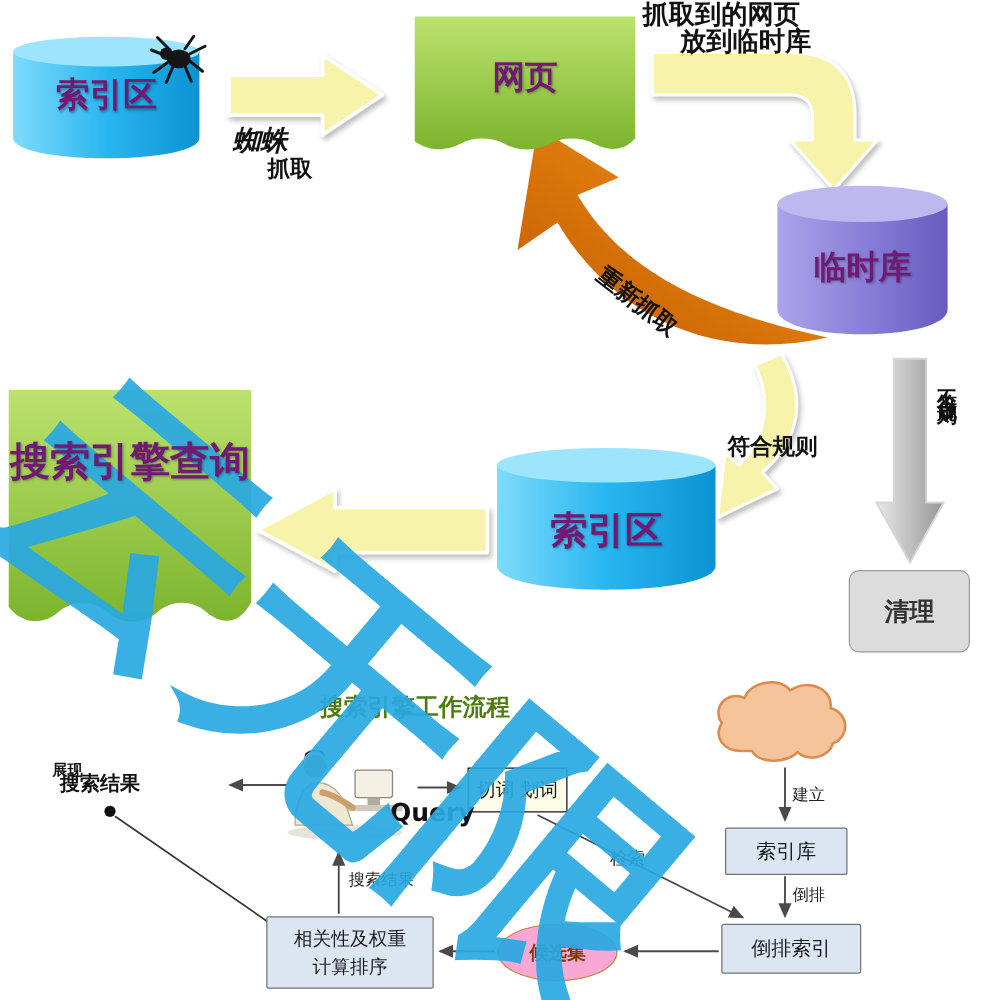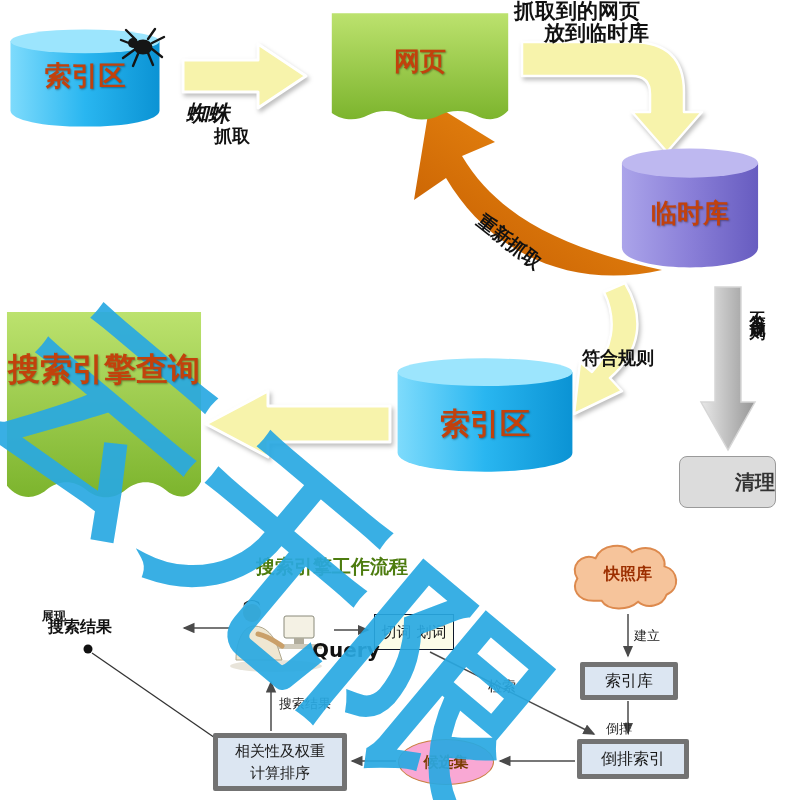--- a/index.html
+++ b/index.html
@@ -1,25 +1,25 @@
 <!DOCTYPE html>
 <html><head>
 <meta charset="utf-8">
 <style>
   html,body{margin:0;padding:0;}
   body{width:800px;height:800px;position:relative;background:#ffffff;overflow:hidden;
        font-family:"DejaVu Sans","Liberation Sans",sans-serif;}
   .abs{position:absolute;}
-  .shape-label{position:absolute;z-index:5;color:#c2410c;font-weight:bold;text-align:center;
+  .shape-label{position:absolute;z-index:5;color:#701a75;font-weight:bold;text-align:center;
        text-shadow:1px 1px 2px rgba(0,0,0,.35);pointer-events:none;}
   .black-label{position:absolute;z-index:2;color:#111111;font-weight:bold;line-height:1.1;}
   .small-label{position:absolute;z-index:2;color:#222222;}
   .box{position:absolute;z-index:1;display:flex;align-items:center;justify-content:center;
        text-align:center;box-sizing:border-box;}
-  .bluebox{background:#dce6f2;border:5px solid #737373;color:#1a1a1a;border-radius:2px;}
+  .bluebox{background:#dce6f2;border:1px solid #737373;color:#1a1a1a;border-radius:2px;}
   #watermark{position:absolute;z-index:4;left:96px;top:268px;font-size:212px;font-weight:bold;
        color:#29a9e2;opacity:.92;line-height:1;white-space:nowrap;letter-spacing:2px;
        transform:rotate(40deg);transform-origin:0 0;pointer-events:none;}
   svg{display:block;overflow:visible;}
   .shadowed{filter:drop-shadow(2px 3px 2px rgba(0,0,0,.25));}
 </style>
 </head>
 <body>
 
 <svg class="abs" style="left:0;top:0;z-index:1" width="800" height="800" viewBox="0 0 800 800">
@@ -106,21 +106,21 @@
   <path d="M4,16 L4,80 C4,89 24,95 50,95 C76,95 96,89 96,80 L96,16 Z" fill="url(#gBlue)"></path>
   <ellipse cx="50" cy="16" rx="46" ry="11" fill="#9ce5fd"></ellipse>
 </svg>
 <div class="shape-label" style="left:390px;top:404px;width:190px;font-size:30px;">索引区</div>
 
 <svg class="abs" style="left:5px;top:310px;z-index:1" width="198" height="202" viewBox="0 0 100 100" preserveAspectRatio="none">
   <path d="M1,1 L99,1 L99,85 C94,94 87,94 81,89 C75,84 67,84 61,89 C55,94 47,94 41,89 C35,84 27,84 21,89 C15,94 7,94 1,87 Z" fill="url(#gGreen)"></path>
 </svg>
 <div class="shape-label" style="left:5px;top:348px;width:198px;font-size:32px;">搜索引擎查询</div>
 
-<div class="box" style="left:679px;top:456px;width:97px;height:52px;background:#dcdcdc;border:1.5px solid #9a9a9a;border-radius:8px;justify-content:flex-end;">
+<div class="box" style="left:679px;top:456px;width:97px;height:66px;background:#dcdcdc;border:1.5px solid #9a9a9a;border-radius:8px;">
   <span style="font-size:20px;font-weight:bold;color:#333333;">清理</span>
 </div>
 
 <div class="black-label" style="left:186px;top:102px;font-size:22px;font-style:italic;">蜘蛛</div>
 <div class="black-label" style="left:214px;top:126px;font-size:18px;">抓取</div>
 <div class="black-label" style="left:514px;top:0px;font-size:21px;">抓取到的网页</div>
 <div class="black-label" style="left:544px;top:22px;font-size:21px;">放到临时库</div>
 <div class="black-label" style="left:486px;top:210px;font-size:19px;transform:rotate(38deg);transform-origin:0 0;">重新抓取</div>
 <div class="black-label" style="left:582px;top:348px;font-size:18px;">符合规则</div>
 <div class="black-label" style="left:749px;top:299px;font-size:16px;writing-mode:vertical-rl;letter-spacing:3px;">不符合规则</div>
@@ -141,21 +141,20 @@
 <div class="black-label" style="left:312px;top:603px;font-size:20px;margin-top:36px;">Query</div>
 
 <div class="box" style="left:374px;top:614px;width:80px;height:36px;background:#fcfce8;border:1px solid #0f172a;">
   <span style="font-size:15px;color:#1a1a1a;">切词 划词</span>
 </div>
 
 <div class="abs" style="left:562px;top:538px;z-index:1;width:132px;height:76px;">
   <svg width="132" height="76" viewBox="0 0 128 75">
     <path d="M30,62 C14,62 8,50 14,40 C6,28 18,14 32,20 C38,6 60,4 68,14 C84,4 102,14 100,28 C114,32 116,50 102,56 C98,68 82,70 74,63 C64,72 44,72 38,62 C36,62 32,62 30,62 Z" fill="#f6c49b" stroke="#dd8a4e" stroke-width="2"></path>
   </svg>
-  <div style="position:absolute;left:0;top:26px;width:132px;text-align:center;font-size:16px;font-weight:bold;color:#9c2f00;">快照库</div>
 </div>
 
 <div class="box bluebox" style="left:580px;top:662px;width:98px;height:38px;">
   <span style="font-size:16px;">索引库</span>
 </div>
 
 <div class="box bluebox" style="left:577px;top:739px;width:112px;height:40px;">
   <span style="font-size:16px;text-align:center;">倒排索引</span>
 </div>
 
@@ -166,16 +165,16 @@
 <div class="box bluebox" style="left:213px;top:733px;width:134px;height:58px;flex-direction:column;line-height:1.5;">
   <span style="font-size:15px;">相关性及权重</span>
   <span style="font-size:15px;">计算排序</span>
 </div>
 
 <div class="black-label" style="left:48px;top:618px;font-size:16px;">搜索结果</div>
 <div class="black-label" style="left:42px;top:610px;font-size:12px;">展现</div>
 
 <div class="small-label" style="left:488px;top:678px;font-size:14px;font-family:Liberation Mono, monospace;">检索</div>
 <div class="small-label" style="left:634px;top:627px;font-size:13px;">建立</div>
-<div class="small-label" style="left:606px;top:707px;font-size:13px;margin-top:13px;">倒排</div>
+<div class="small-label" style="left:634px;top:707px;font-size:13px;">倒排</div>
 <div class="small-label" style="left:279px;top:695px;font-size:13px;">搜索结果</div>
 
 <div id="watermark">云无限</div>
 
 </body></html>

